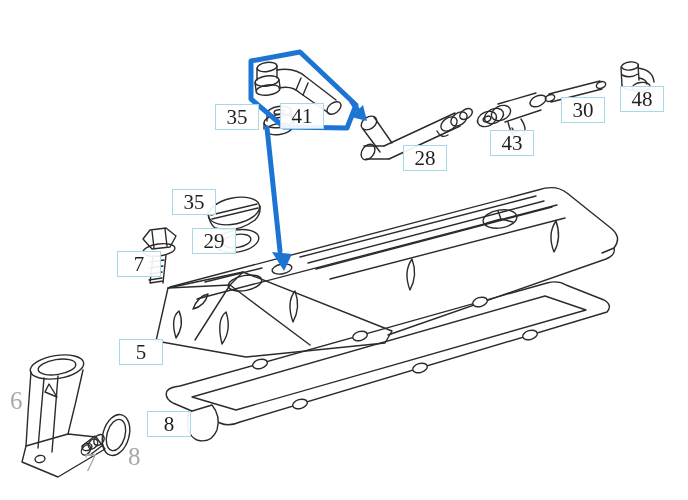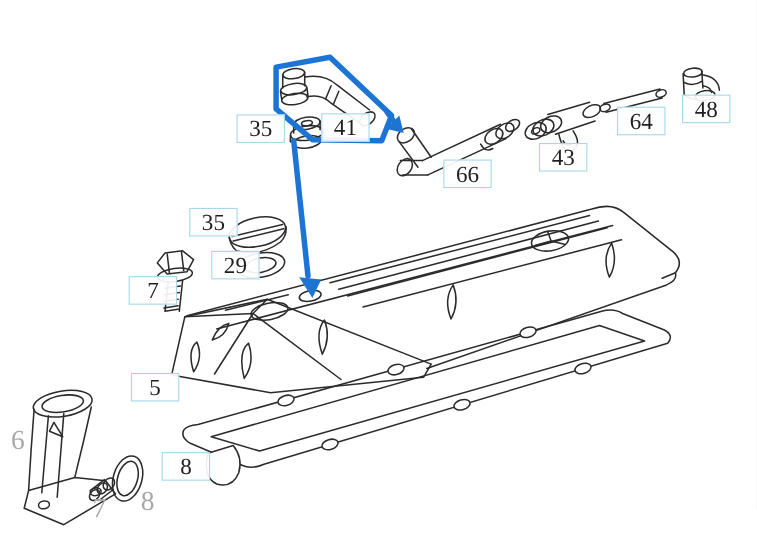--- a/index.html
+++ b/index.html
@@ -186,24 +186,24 @@
     <g>
       <path class="hl" d="M251,61 L300,52 L356,105 L347,128 L284,127 L251,99 Z"></path>
       <path class="hl" d="M352,102 L357,109"></path>
       <polygon class="hl-fill" points="367,121 351,117 363,105"></polygon>
       <path class="hl" d="M267,128 L280,251"></path>
       <polygon class="hl-fill" points="284,271 272,252 292,254"></polygon>
     </g>
   </svg>
 
   <div class="callout boxed" style="left:215px;top:104px">35</div>
-  <div class="callout boxed" style="left:292px;top:103px">41</div>
-  <div class="callout boxed" style="left:403px;top:145px">66</div>
+  <div class="callout boxed" style="left:280px;top:103px">41</div>
+  <div class="callout boxed" style="left:403px;top:145px">28</div>
   <div class="callout boxed" style="left:490px;top:130px">43</div>
-  <div class="callout boxed" style="left:561px;top:97px">64</div>
+  <div class="callout boxed" style="left:561px;top:97px">30</div>
   <div class="callout boxed" style="left:620px;top:86px">48</div>
   <div class="callout boxed" style="left:172px;top:189px">35</div>
   <div class="callout boxed" style="left:192px;top:228px">29</div>
   <div class="callout boxed" style="left:117px;top:251px">7</div>
   <div class="callout boxed" style="left:119px;top:339px">5</div>
   <div class="callout boxed" style="left:147px;top:411px">8</div>
   <div class="callout muted" style="left:10px;top:388px">6</div>
   <div class="callout muted" style="left:84px;top:450px">7</div>
   <div class="callout muted" style="left:128px;top:444px">8</div>
 </div>

